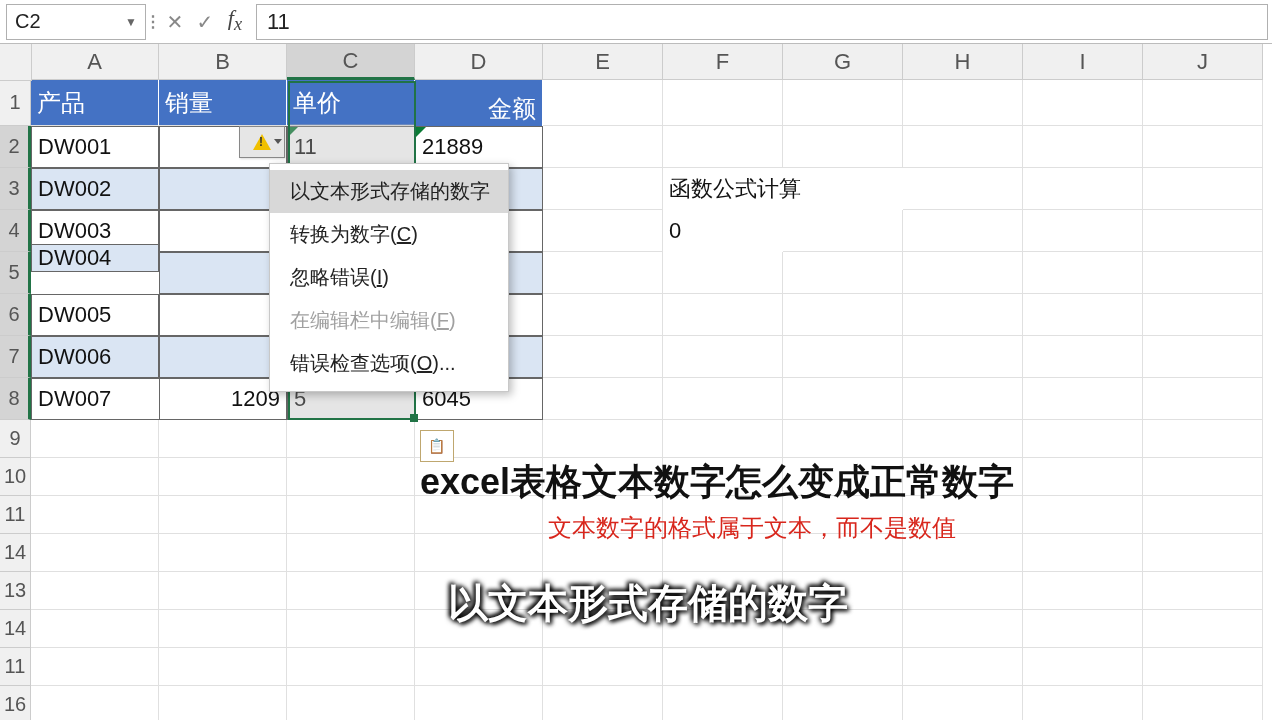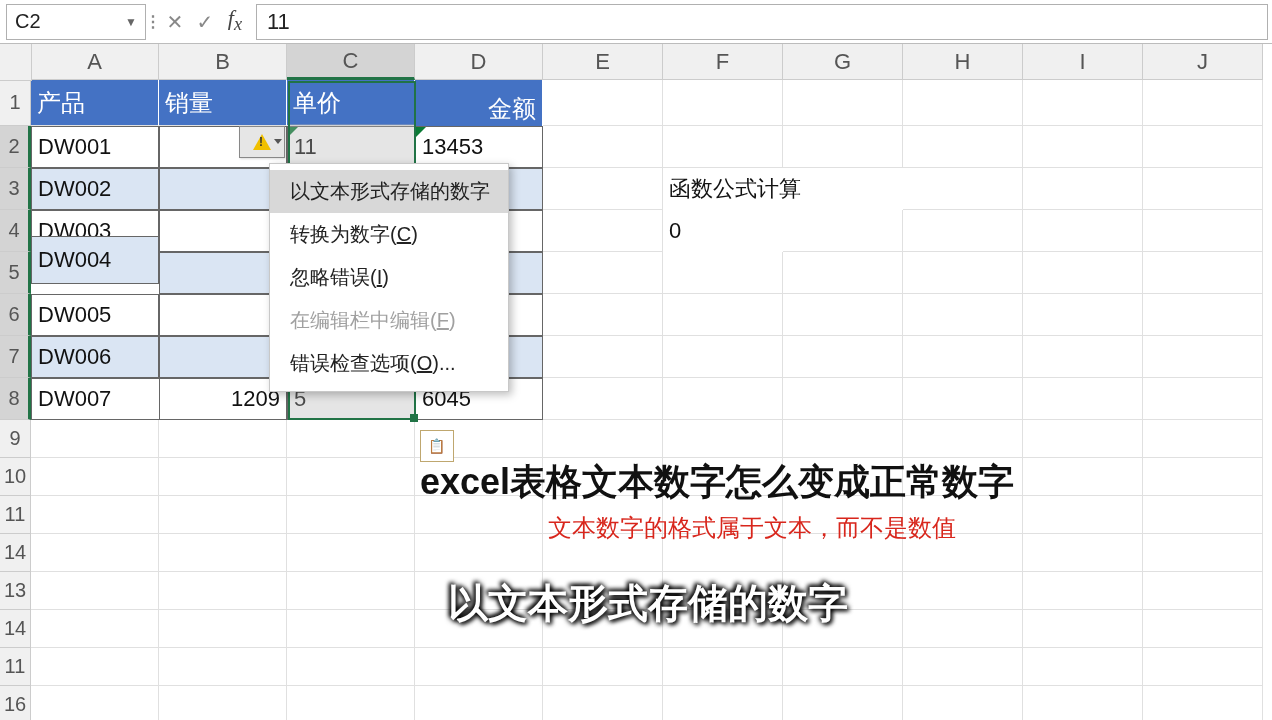--- a/index.html
+++ b/index.html
@@ -242,21 +242,21 @@
         <span>DW001</span>
       </div>
       <div class="cell tbl num" style="left: 128px; top: 46px; width: 128px; height: 42px;">
         <span></span>
       </div>
       <div class="cell tbl" style="left: 256px; top: 46px; width: 128px; height: 42px;">
         <span>11</span>
         <div class="txt-ind"></div>
       </div>
       <div class="cell tbl" style="left: 384px; top: 46px; width: 128px; height: 42px;">
-        <span>13453</span>
+        <span>21889</span>
         <div class="txt-ind"></div>
       </div>
       <div class="cell tbl alt" style="left: 0px; top: 88px; width: 128px; height: 42px;">
         <span>DW002</span>
       </div>
       <div class="cell tbl alt num" style="left: 128px; top: 88px; width: 128px; height: 42px;">
         <span></span>
       </div>
       <div class="cell tbl alt" style="left: 256px; top: 88px; width: 128px; height: 42px;">
         <span></span>
@@ -269,21 +269,21 @@
       </div>
       <div class="cell tbl num" style="left: 128px; top: 130px; width: 128px; height: 42px;">
         <span></span>
       </div>
       <div class="cell tbl" style="left: 256px; top: 130px; width: 128px; height: 42px;">
         <span></span>
       </div>
       <div class="cell tbl" style="left: 384px; top: 130px; width: 128px; height: 42px;">
         <span></span>
       </div>
-      <div class="cell tbl alt" style="left: 0px; top: 156px; width: 128px; height: 48px; text-align: right;">
+      <div class="cell tbl alt" style="left: 0px; top: 164px; width: 128px; height: 28px; text-align: right;">
         <span>DW004</span>
       </div>
       <div class="cell tbl alt num" style="left: 128px; top: 172px; width: 128px; height: 42px;">
         <span></span>
       </div>
       <div class="cell tbl alt" style="left: 256px; top: 172px; width: 128px; height: 42px;">
         <span></span>
       </div>
       <div class="cell tbl alt" style="left: 384px; top: 172px; width: 128px; height: 42px;">
         <span></span>

